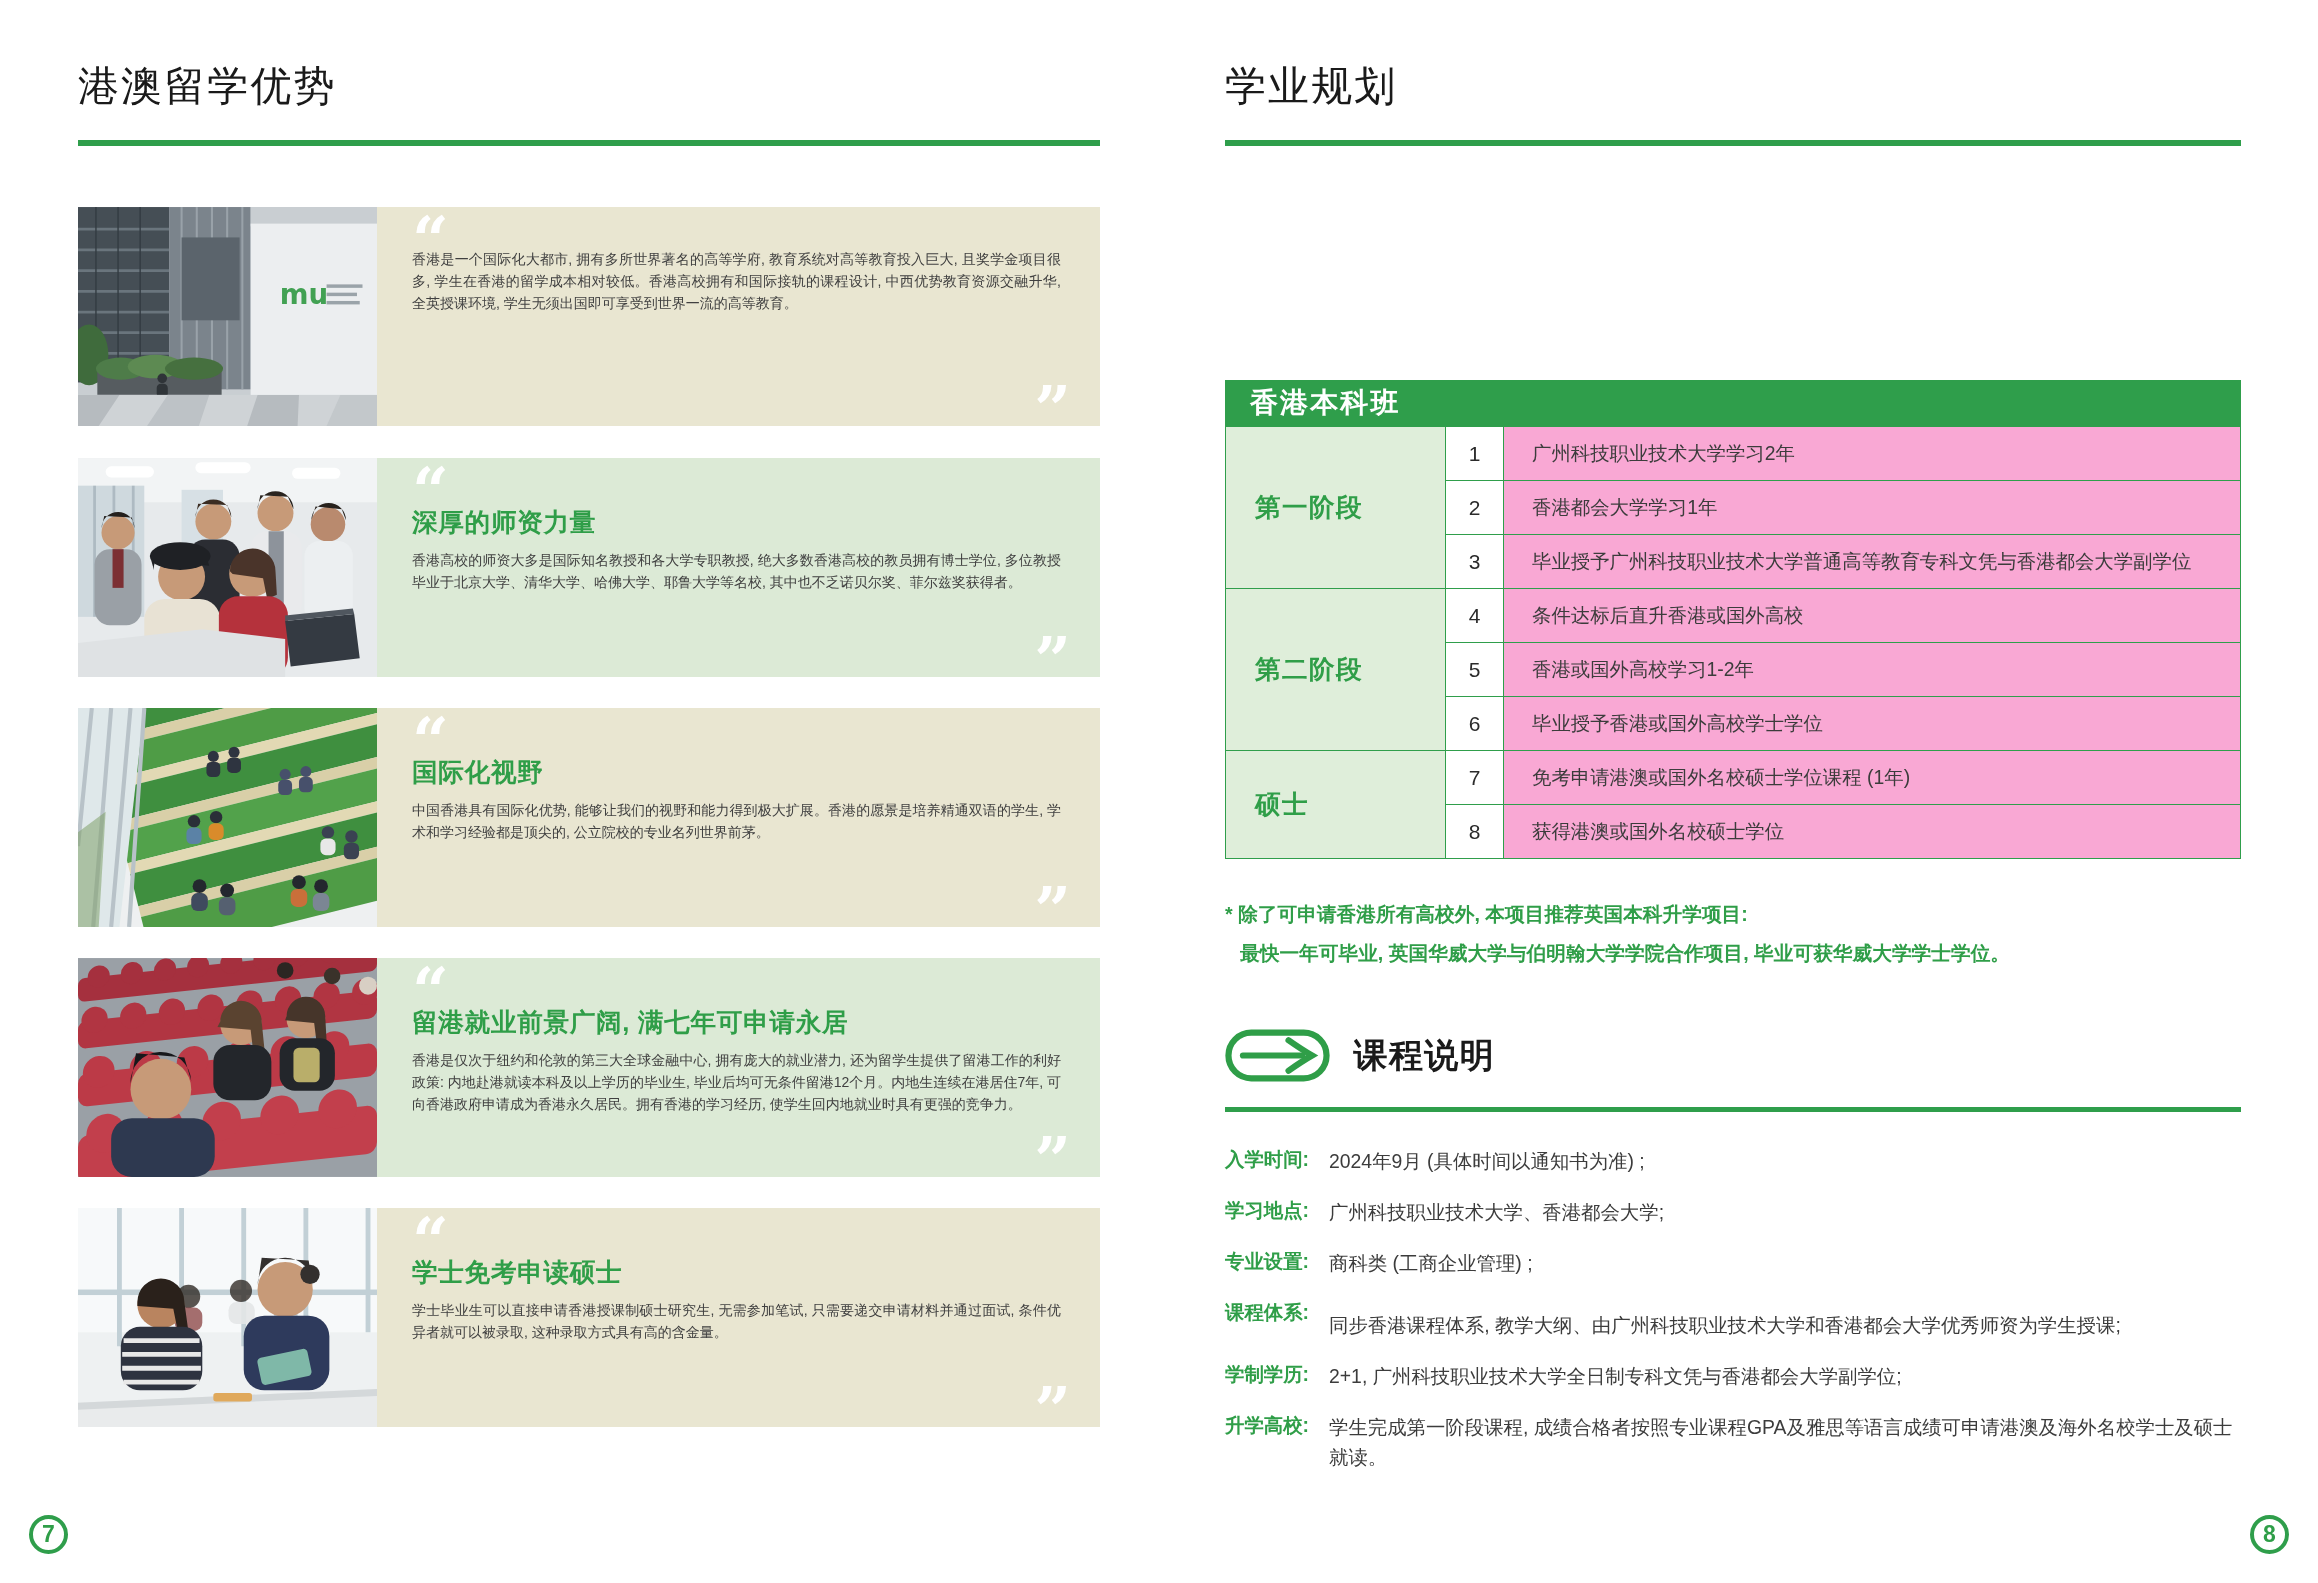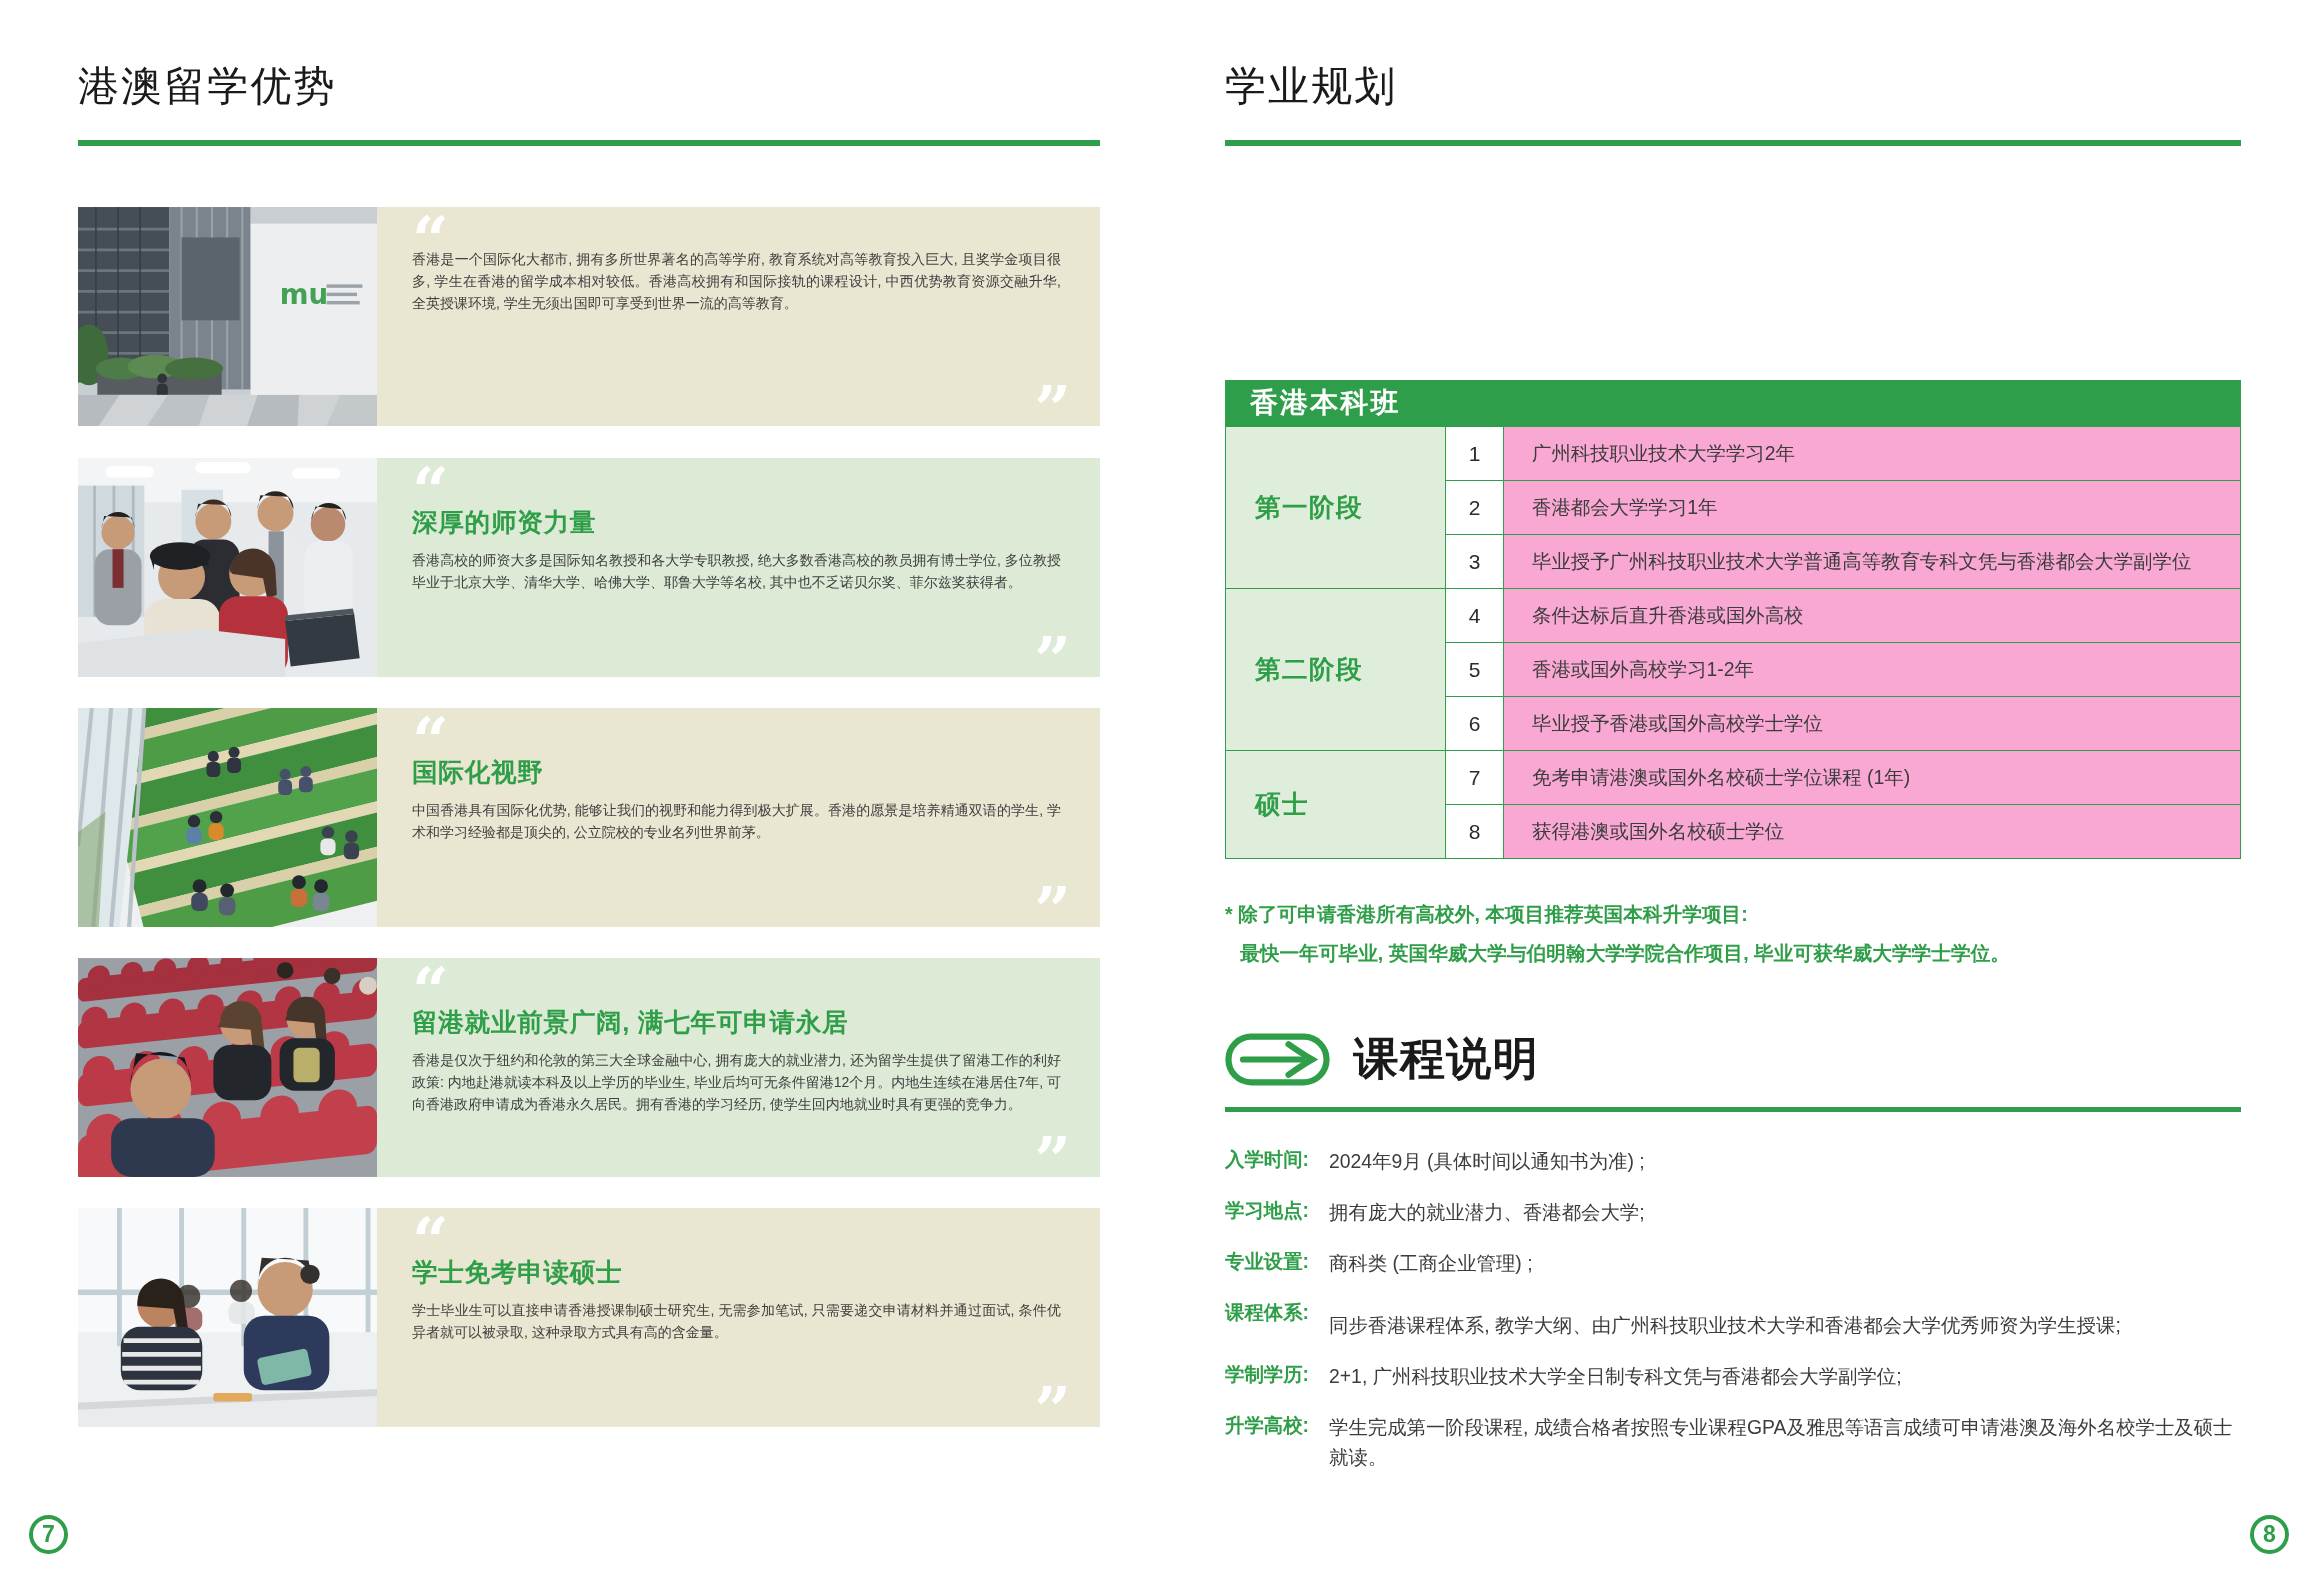--- a/index.html
+++ b/index.html
@@ -89,21 +89,21 @@
     color:var(--accent-green-text,#2f9e48);font-weight:bold;
     font-size:19.7px;line-height:2.0;
   }
   .note .note-line2{padding-left:15px;}
 
   .course-head{
     position:absolute;left:66px;top:1029px;
     display:flex;align-items:center;gap:23.5px;
   }
   .arrow-pill svg{display:block;}
-  .course-title{margin:0;font-size:45px;font-weight:bold;color:var(--title-black,#1a1a1a);letter-spacing:1.4px;}
+  .course-title{margin:0;font-size:34px;font-weight:bold;color:var(--title-black,#1a1a1a);letter-spacing:1.4px;}
   .course-rule{
     position:absolute;left:66px;top:1107px;width:1016px;height:4.8px;
     background:var(--accent-green,#2f9e4b);
   }
   .course-list{
     position:absolute;left:66px;top:1146px;width:1016px;
     display:grid;grid-template-columns:97px 1fr;column-gap:7px;row-gap:21px;
     font-size:19.4px;
   }
   .course-list .lbl{
@@ -461,21 +461,21 @@
   <div class="course-rule"></div>
 
   <div class="course-list">
     <div class="lbl">入学时间:</div>
     <div class="val">
       <div>2024年9月 (具体时间以通知书为准) ;</div>
     </div>
 
     <div class="lbl">学习地点:</div>
     <div class="val">
-      <div>拥有庞大的就业潜力、香港都会大学;</div>
+      <div>广州科技职业技术大学、香港都会大学;</div>
     </div>
 
     <div class="lbl">专业设置:</div>
     <div class="val">
       <div>商科类 (工商企业管理) ;</div>
     </div>
 
     <div class="lbl">课程体系:</div>
     <div class="val">
       <div class="line2">同步香港课程体系, 教学大纲、由广州科技职业技术大学和香港都会大学优秀师资为学生授课;</div>

